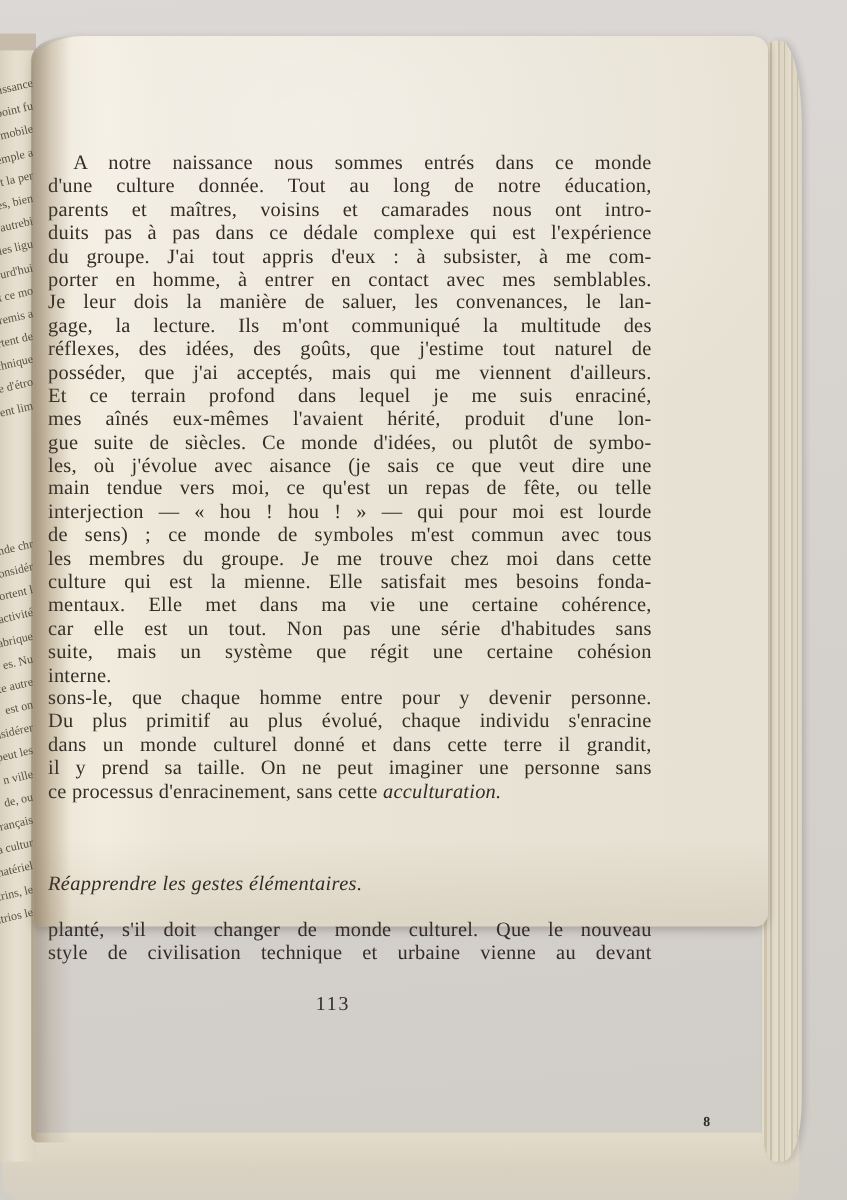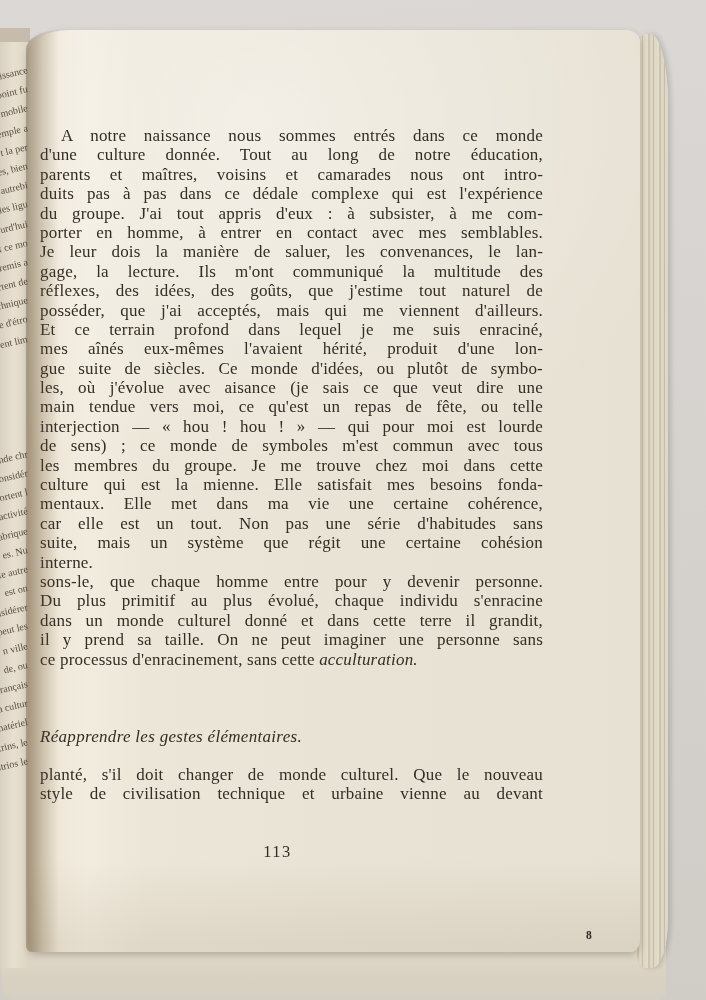--- a/index.html
+++ b/index.html
@@ -15,39 +15,39 @@
 
   
   .left-pages{position:absolute;left:0;top:42px;width:30px;height:926px;z-index:2;overflow:hidden;
     background:linear-gradient(90deg,#d9d0c0 0%,#e7e0d0 45%,#ddd4c2 100%);}
   .left-top{position:absolute;left:0;top:28px;width:30px;height:34px;z-index:2;background:#c7bcab;}
   .fragments{position:absolute;right:3px;top:18px;}
   .frag{height:19.2px;font-size:10px;line-height:19.2px;color:#5a4f40;text-align:right;
     transform:rotate(-13deg);transform-origin:100% 50%;white-space:nowrap;}
 
   
-  .main-page{position:absolute;left:28px;top:30px;width:612px;height:922px;z-index:3;
+  .main-page{position:absolute;left:28px;top:30px;width:612px;height:742px;z-index:3;
     background:
       linear-gradient(180deg,rgba(0,0,0,0) 90%,rgba(110,90,60,0.10) 99%),
       radial-gradient(120% 70% at 38% 10%,rgba(255,255,255,0.40),rgba(255,255,255,0) 60%),
       linear-gradient(90deg,#c9bca2 0px,#efe8d9 30px,#f2ecdf 58px,#ece6d8 120px,#e9e3d5 320px,#e7e1d3 100%);
     border-radius:42px 14px 10px 6px / 24px 12px 12px 8px;
     box-shadow:0 3px 7px rgba(60,50,35,0.28);}
 
   .text-block{position:absolute;left:12px;top:96px;width:503px;color:#332d26;
     font-size:17px;line-height:19.4px;}
   .tline{height:19.4px;text-align:justify;text-align-last:justify;letter-spacing:0.2px;}
   .tline.indent{text-indent:21px;}
   .tline.lastline{text-align-last:left;}
   .tline em{font-style:italic;}
 
   .section-heading{margin:58px 0 18px 0;font-size:17px;font-weight:normal;font-style:italic;
     line-height:20px;letter-spacing:0.3px;color:#332d26;}
 
-  .page-number{margin-top:38px;text-align:center;font-size:16.5px;letter-spacing:1.5px;
+  .page-number{margin-top:23px;text-align:center;font-size:16.5px;letter-spacing:1.5px;
     transform:translateX(-14px);color:#332d26;font-family:Liberation Serif, serif;}
 
   .sig{position:absolute;left:558px;top:899px;font-size:11.5px;font-weight:bold;color:#2e2a25;}
 
   
   .gutter{position:absolute;left:26px;top:30px;width:34px;height:922px;z-index:4;pointer-events:none;
     background:linear-gradient(90deg,rgba(88,68,45,0.35) 0%,rgba(120,100,70,0.14) 50%,rgba(120,100,70,0) 100%);
     border-radius:42px 0 0 6px / 24px 0 0 8px;}
 
   

